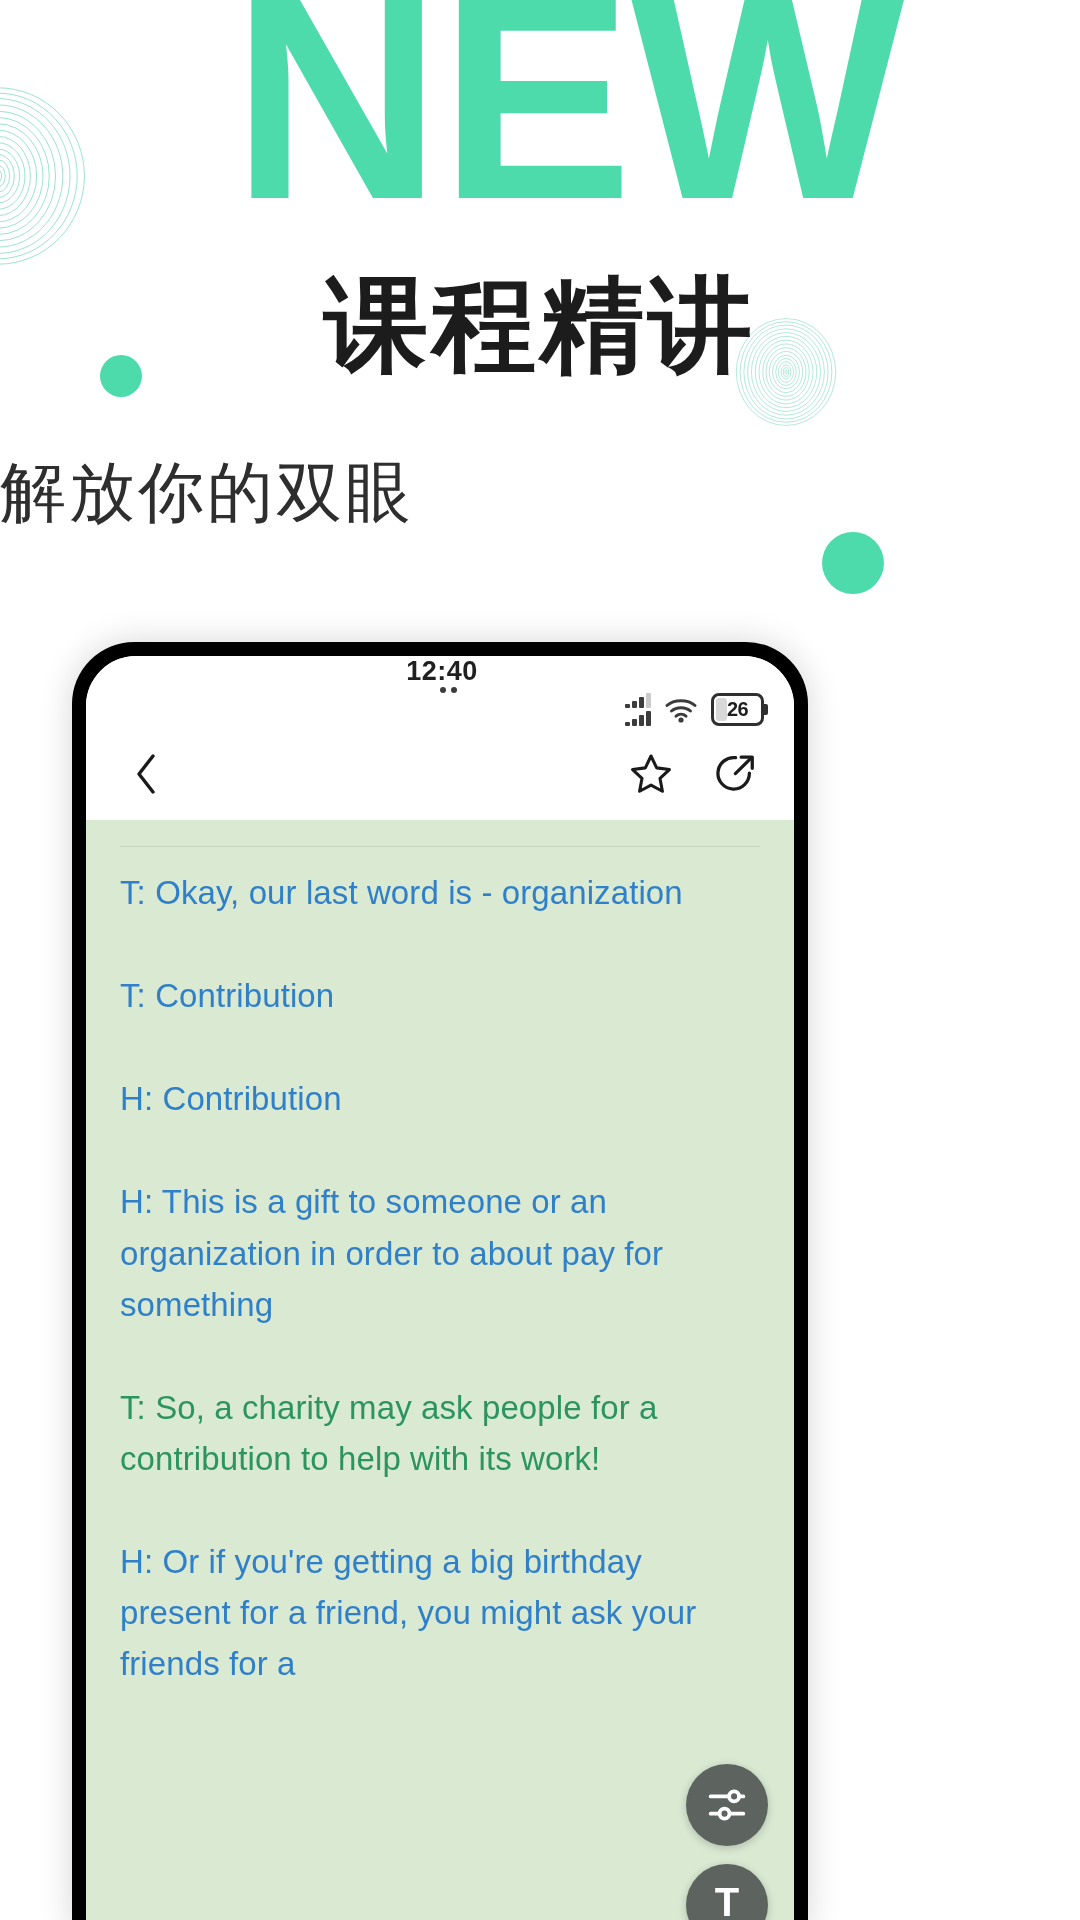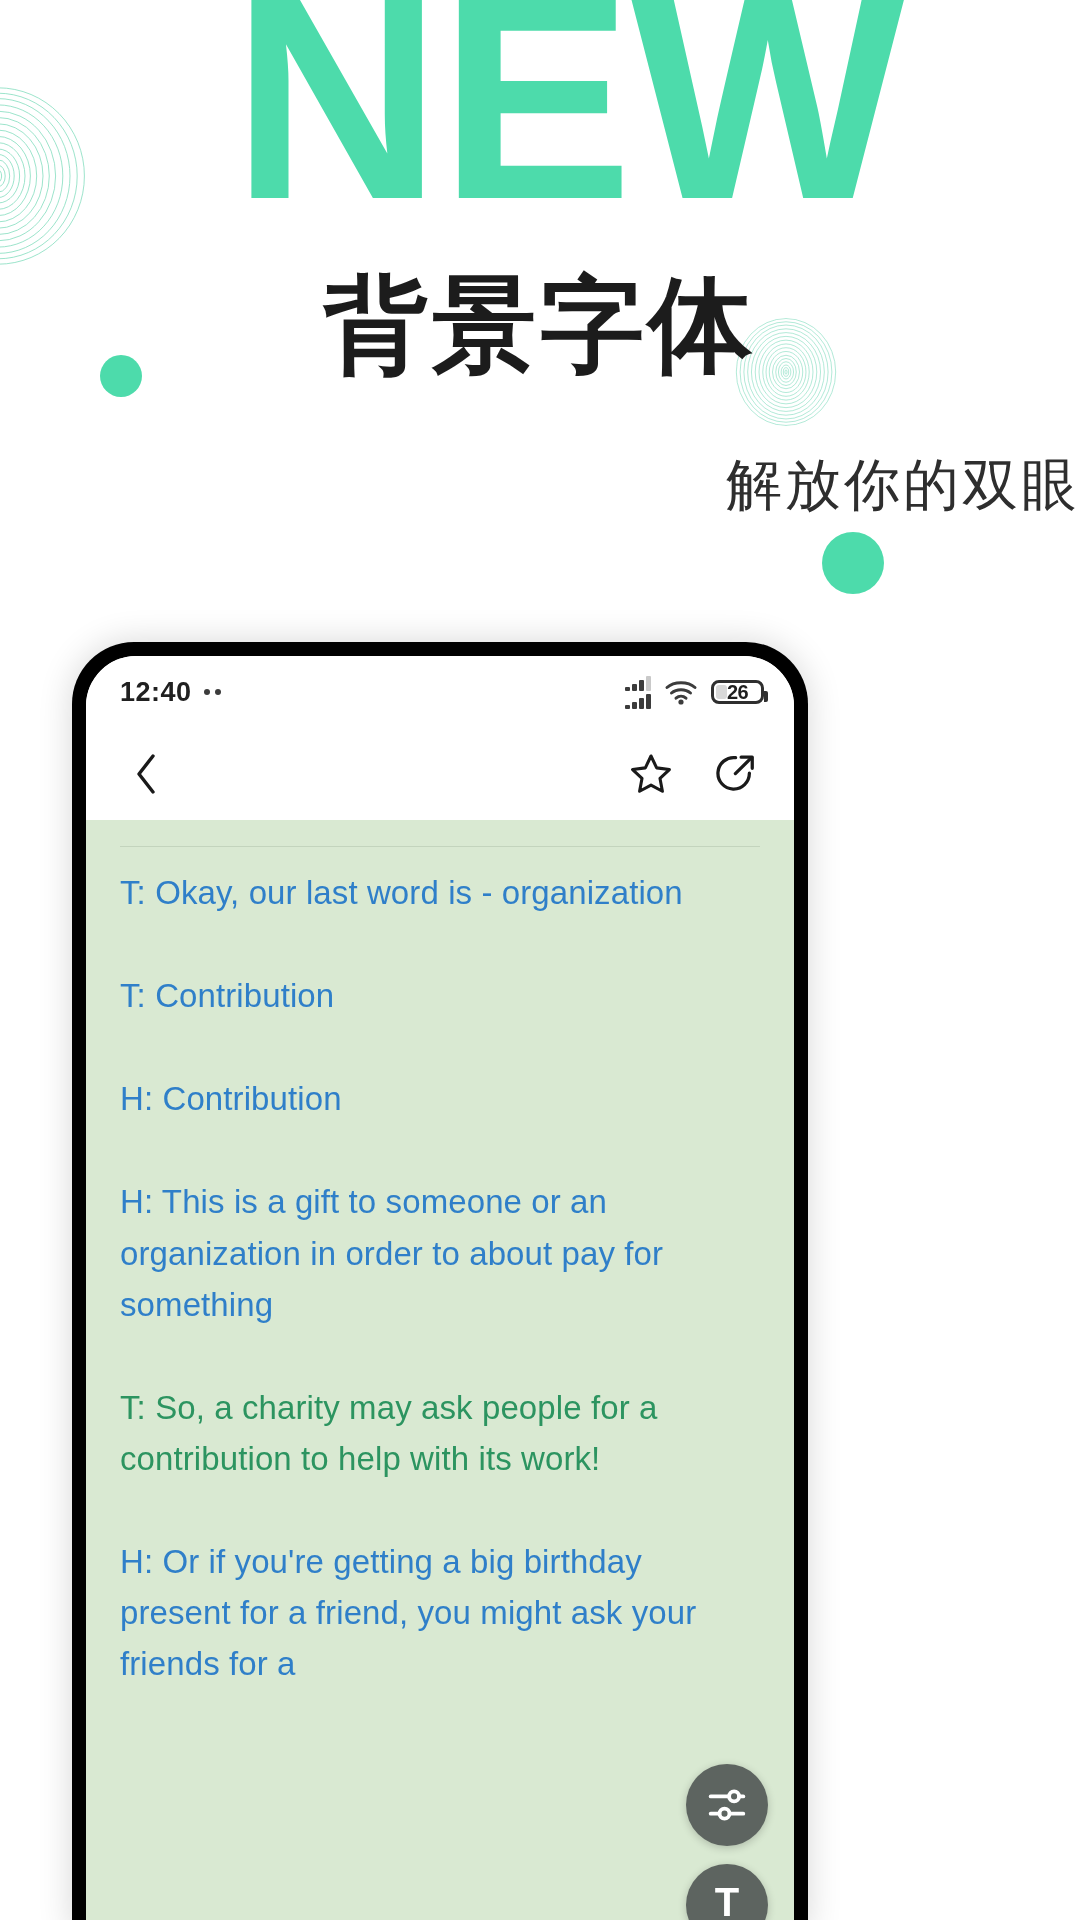--- a/index.html
+++ b/index.html
@@ -37,22 +37,22 @@
     font-size:104px;
     font-weight:700;
     color:#1c1c1c;
     letter-spacing:4px;
     line-height:1.1;
   }
 
   .promo-sub {
     position:absolute;
     left:0; top:448px; width:1080px;
-    text-align:right;
-    font-size:56px;
+    text-align:left;
+    font-size:66px;
     font-weight:400;
     color:#2e2e2e;
     letter-spacing:3px;
   }
 
   
   .rings {
     position:absolute;
     border-radius:50%;
   }
@@ -86,40 +86,41 @@
     overflow:hidden;
     position:relative;
   }
 
   
   .statusbar {
     height:72px;
     display:flex; align-items:center;
     padding:0 30px 0 34px;
     background:#fff;
+    flex-direction:column;
   }
   .sb-time {
     font-size:27px; font-weight:700; color:#202020;
     letter-spacing:0.5px;
   }
   .sb-dots { margin-left:12px; display:flex; gap:5px; align-items:center; }
   .sb-dots i { width:6px; height:6px; border-radius:50%; background:#3c3c3c; display:block; }
   .sb-right { margin-left:auto; display:flex; align-items:center; gap:13px; }
 
   .sig-stack { display:flex; flex-direction:column; gap:3px; }
   .sig { display:flex; align-items:flex-end; gap:2px; height:15px; }
   .sig b { display:block; width:5px; background:#3c3c3c; border-radius:1px; }
   .sig b:nth-child(1){ height:4px; }
   .sig b:nth-child(2){ height:7px; }
   .sig b:nth-child(3){ height:11px; }
   .sig b:nth-child(4){ height:15px; }
   .sig.faded b:nth-child(4){ background:#c9c9c9; }
 
   .battery {
-    width:53px; height:24px;
+    width:53px; height:33px;
     border:3px solid #2f2f2f;
     border-radius:8px;
     position:relative;
     display:flex; align-items:center; justify-content:center;
   }
   .battery:after{
     content:""; position:absolute; right:-7px; top:8px;
     width:4px; height:11px; background:#2f2f2f; border-radius:0 2px 2px 0;
   }
   .battery .fill {
@@ -232,21 +233,21 @@
       <ellipse cx="100" cy="100" rx="9" ry="13"></ellipse>
       <ellipse cx="100" cy="100" rx="5" ry="8"></ellipse>
       <ellipse cx="100" cy="100" rx="2" ry="4"></ellipse>
     </g>
   </svg>
 
   <div class="dot dot-a"></div>
   <div class="dot dot-b"></div>
 
   <div class="new-word">NEW</div>
-  <div class="promo-title">背景字体</div>
+  <div class="promo-title">课程精讲</div>
   <div class="promo-sub">解放你的双眼</div>
 
   <div class="phone">
     <div class="screen">
 
       <div class="statusbar">
         <div class="sb-time">12:40</div>
         <div class="sb-dots">
             <i></i>
             <i></i>

